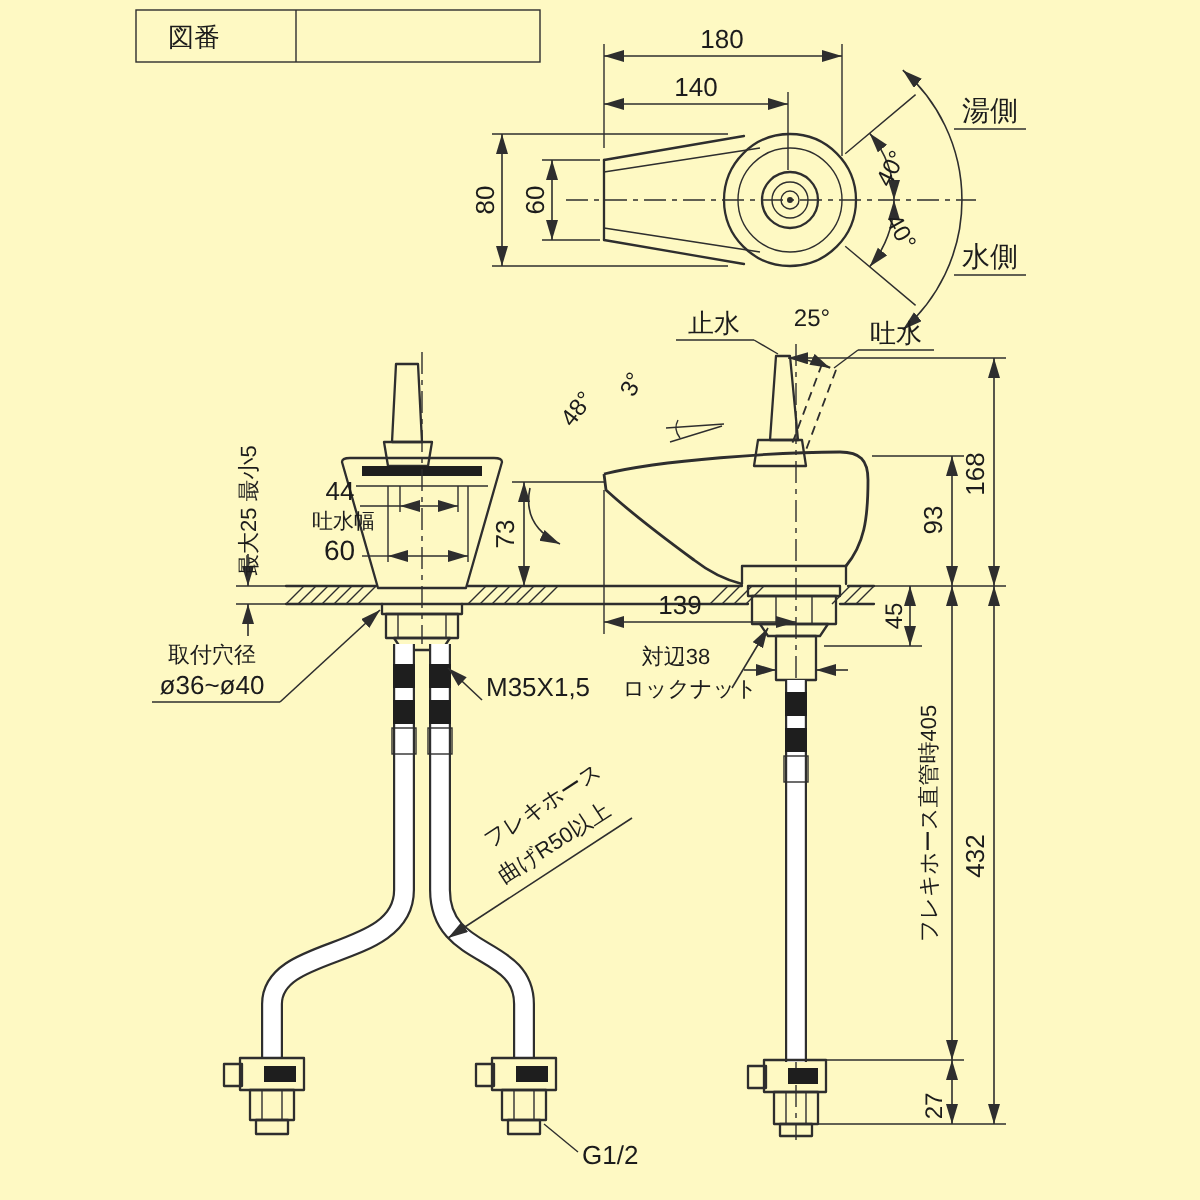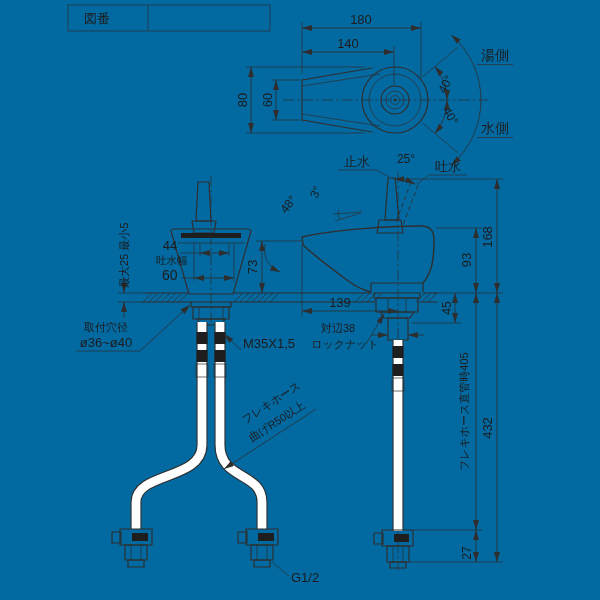--- a/index.html
+++ b/index.html
@@ -1,16 +1,16 @@
 <!DOCTYPE html>
 <html><head>
 <meta charset="utf-8">
 <style>
   html,body{margin:0;padding:0;background:#fff;}
-  #stage{position:relative;width:600px;height:600px;background:#0369a1;outline:1px solid #d8d8d8;overflow:hidden;}
+  #stage{position:relative;width:600px;height:600px;background:#fef9c3;outline:1px solid #d8d8d8;overflow:hidden;}
   svg{display:block;}
   .o  {stroke:#2e2e2e;stroke-width:1.15;fill:none;stroke-linejoin:round;stroke-linecap:round;}
   .o2 {stroke:#2e2e2e;stroke-width:1.4;fill:none;stroke-linejoin:round;}
   .t  {stroke:#2e2e2e;stroke-width:0.7;fill:none;}
   .d  {stroke:#2e2e2e;stroke-width:0.8;fill:none;}
   .cl {stroke:#2e2e2e;stroke-width:0.7;fill:none;stroke-dasharray:11 3 2.5 3;}
   .dsh{stroke:#2e2e2e;stroke-width:0.9;fill:none;stroke-dasharray:4.5 3;}
   .dark{fill:#1e1e1e;stroke:none;}
   .hose-o{stroke:#2e2e2e;stroke-width:11;fill:none;}
   .hose-i{stroke:#ffffff;stroke-width:8.8;fill:none;}

